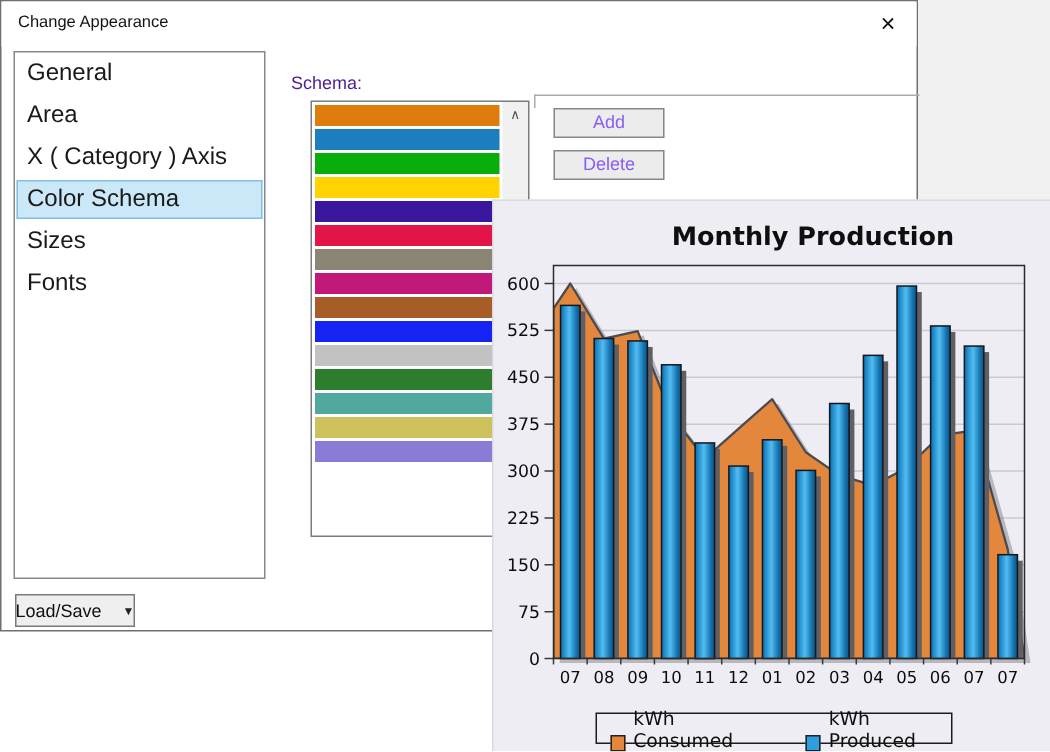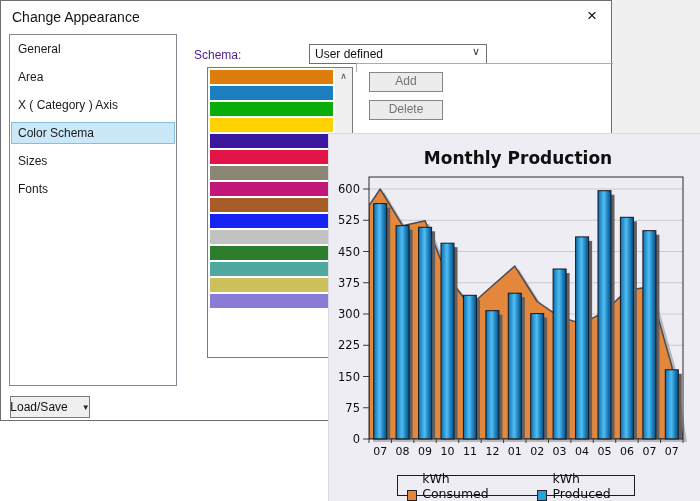--- a/index.html
+++ b/index.html
@@ -4,61 +4,61 @@
 <style>
   html,body{margin:0;padding:0;background:#fff;}
   .stage{position:relative;width:700px;height:501px;background:#ffffff;overflow:hidden;
          font-family:"Liberation Sans",sans-serif;}
   .bg-right{position:absolute;left:612px;top:0;width:88px;height:501px;background:#F0F0F0;}
 
   
   .dialog{position:absolute;left:0;top:0;width:612px;height:421px;background:#fff;
           border:1px solid #6E6E6E;box-sizing:border-box;}
   .titlebar{position:absolute;left:0;top:0;right:0;height:30px;background:#fff;}
-  .dlg-title{position:absolute;left:11px;top:8px;font-size:14px;color:#141414;}
+  .dlg-title{position:absolute;left:11px;top:8px;font-size:11px;color:#141414;}
   .close-btn{position:absolute;right:7px;top:3px;width:24px;height:24px;text-align:center;
              line-height:23px;font-size:17px;color:#111;cursor:default;}
 
   .sidebar{position:absolute;left:8px;top:33px;width:168px;height:352px;background:#fff;
            border:1px solid #828790;box-sizing:border-box;}
   .sb-item{height:28px;display:flex;align-items:center;}
-  .sb-item .lab{flex:1;margin:0 1px;padding:3px 0 3px 6px;font-size:12px;color:#1a1a1a;
+  .sb-item .lab{flex:1;margin:0 1px;padding:3px 0 3px 6px;font-size:16px;color:#1a1a1a;
                 border:1px solid transparent;}
   .sb-item.selected .lab{background:#CBE8F9;border-color:#84BFE2;}
 
   .schema-label{position:absolute;left:193px;top:47px;font-size:12px;color:#4c1d95;}
   .dropdown{position:absolute;left:308px;top:43px;width:178px;height:20px;background:#fff;
             border:1px solid #707070;box-sizing:border-box;font-size:12px;color:#111;
             display:flex;align-items:center;padding-left:5px;}
   .dropdown .chev{position:absolute;right:6px;top:0px;font-size:11px;color:#3c3c3c;}
 
   .panel-line{position:absolute;left:355px;top:62px;width:256px;height:8px;
               border-top:1px solid #ABABAB;border-left:1px solid #ABABAB;}
 
   .color-listbox{position:absolute;left:206px;top:66px;width:146px;height:291px;background:#fff;
                  border:1px solid #7B7B7B;box-sizing:border-box;}
   .swatches{position:absolute;left:2px;top:2px;width:123px;}
   .swatch{height:14px;margin-bottom:2px;}
   .scrollbar{position:absolute;right:0;top:0;width:17px;height:100%;background:#F0F0F0;}
   .scroll-btn{height:17px;text-align:center;font-size:9px;line-height:17px;color:#505050;}
 
   .btn{position:absolute;width:74px;height:20px;background:#ECECEC;border:1px solid #878787;
-       box-sizing:border-box;font-size:12px;color:#737373;text-align:center;line-height:17px;}
+       box-sizing:border-box;font-size:12px;color:#8b5cf6;text-align:center;line-height:17px;}
   .btn-add{left:368px;top:71px;}
   .btn-delete{left:368px;top:99px;}
   .loadsave{position:absolute;left:9px;top:395px;width:80px;height:22px;background:#EFEFEF;
             border:1px solid #7A7A7A;box-sizing:border-box;display:flex;align-items:center;
             justify-content:center;gap:14px;font-size:12px;color:#111;}
   .loadsave .arrow{font-size:8px;color:#222;}
 
   
   .chart-window{position:absolute;left:328px;top:133px;width:372px;height:368px;
                 background:#EEEDF3;border-left:1px solid #DADAE0;border-top:1px solid #DADAE0;
                 box-sizing:border-box;font-family:"DejaVu Sans",sans-serif;}
-  .chart-title{position:absolute;left:32px;top:14px;width:314px;text-align:center;
+  .chart-title{position:absolute;left:56px;top:14px;width:314px;text-align:center;
                font-size:17px;font-weight:bold;color:#0f0f0f;}
   .chart-svg{position:absolute;left:0;top:0;}
   .legend{position:absolute;left:68px;top:341px;width:238px;height:21px;border:1px solid #1c1c1c;
           box-sizing:border-box;display:flex;align-items:center;padding-left:9px;gap:26px;}
   .legend-item{display:flex;align-items:flex-end;gap:5px;font-size:12.5px;color:#0f0f0f;}
   .legend-swatch{width:11px;height:11px;border:1px solid #222;box-sizing:border-box;}
 </style>
 </head>
 <body>
 
@@ -86,24 +86,20 @@
         </div>
         <div class="sb-item">
           <div class="lab">Sizes</div>
         </div>
         <div class="sb-item">
           <div class="lab">Fonts</div>
         </div>
       </div>
 
     <span class="schema-label">Schema:</span>
-    <div class="dropdown">
-      <span>User defined</span>
-      <span class="chev">∨</span>
-    </div>
 
     <div class="panel-line"></div>
 
     <div class="color-listbox">
       <div class="swatches">
           <div class="swatch" style="background: rgb(222, 124, 12);"></div>
           <div class="swatch" style="background: rgb(27, 126, 190);"></div>
           <div class="swatch" style="background: rgb(9, 173, 9);"></div>
           <div class="swatch" style="background: rgb(255, 211, 0);"></div>
           <div class="swatch" style="background: rgb(57, 24, 158);"></div>

